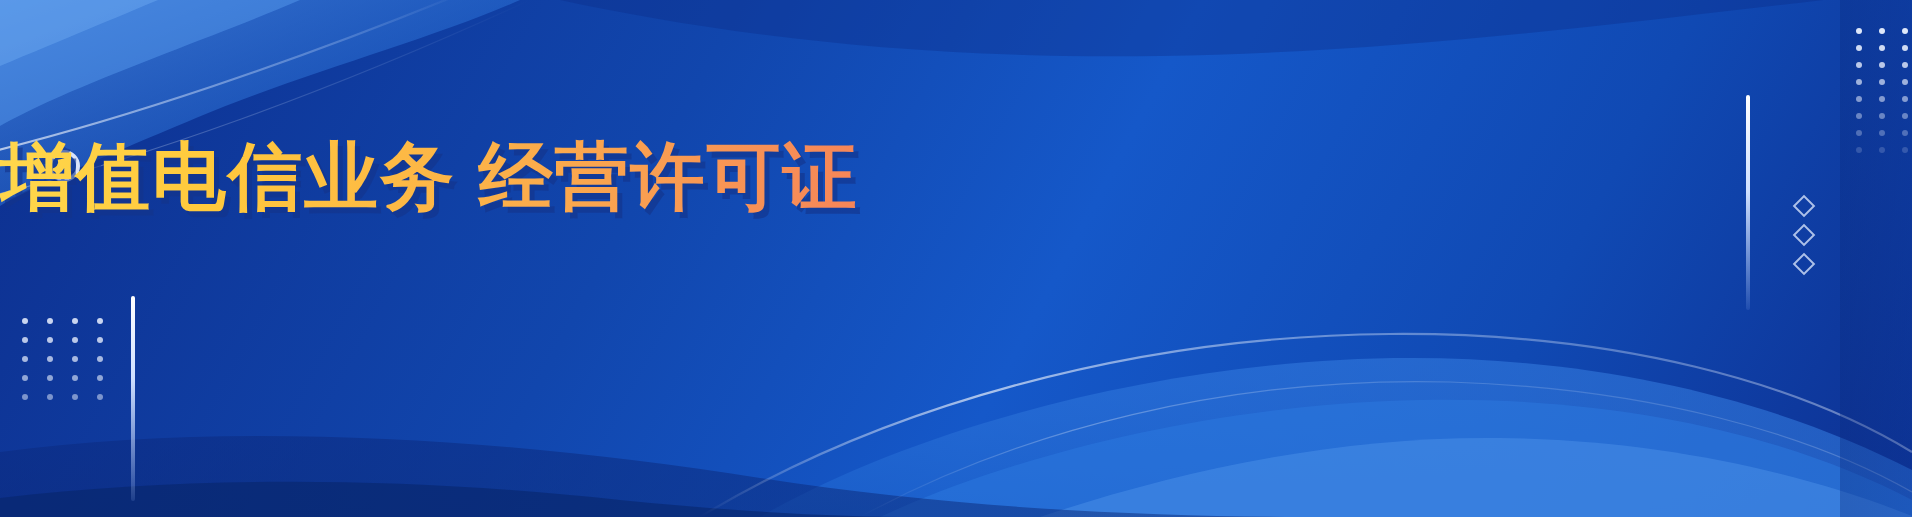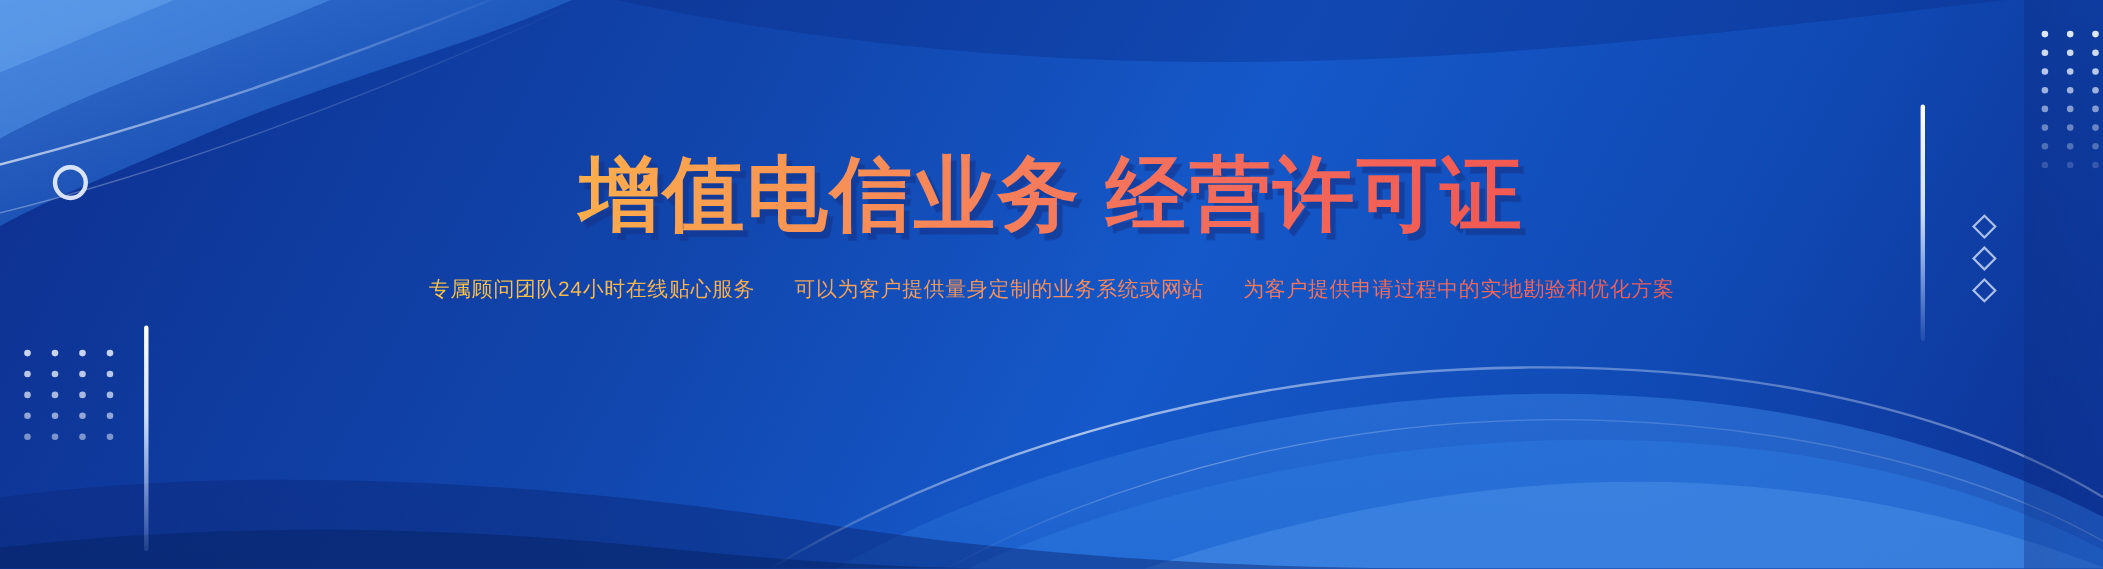--- a/index.html
+++ b/index.html
@@ -71,21 +71,21 @@
     display: block;
     width: 12px; height: 12px;
     border: 2px solid rgba(225,236,255,.75);
     transform: rotate(45deg);
   }
 
   
   .content {
     position: absolute;
     left: 0; right: 0; top: 0;
-    text-align: center;
+    text-align: left;
   }
   .title {
     margin: 0;
     padding-top: 138px;
     font-size: 74px;
     line-height: 1.06;
     font-weight: 700;
     letter-spacing: 2px;
     white-space: nowrap;
     background-image: linear-gradient(96deg,
@@ -231,22 +231,15 @@
   </div>
 
   <div class="diamonds">
     <i></i>
     <i></i>
     <i></i>
   </div>
 
   <div class="content">
     <h1 class="title">增值电信业务 经营许可证</h1>
-    <p class="subtitle">
-      <span>专属顾问团队24小时在线贴心服务</span>
-      <span class="gap">&nbsp;</span>
-      <span>可以为客户提供量身定制的业务系统或网站</span>
-      <span class="gap">&nbsp;</span>
-      <span>为客户提供申请过程中的实地勘验和优化方案</span>
-    </p>
   </div>
 
 </div>
 
 </body></html>

